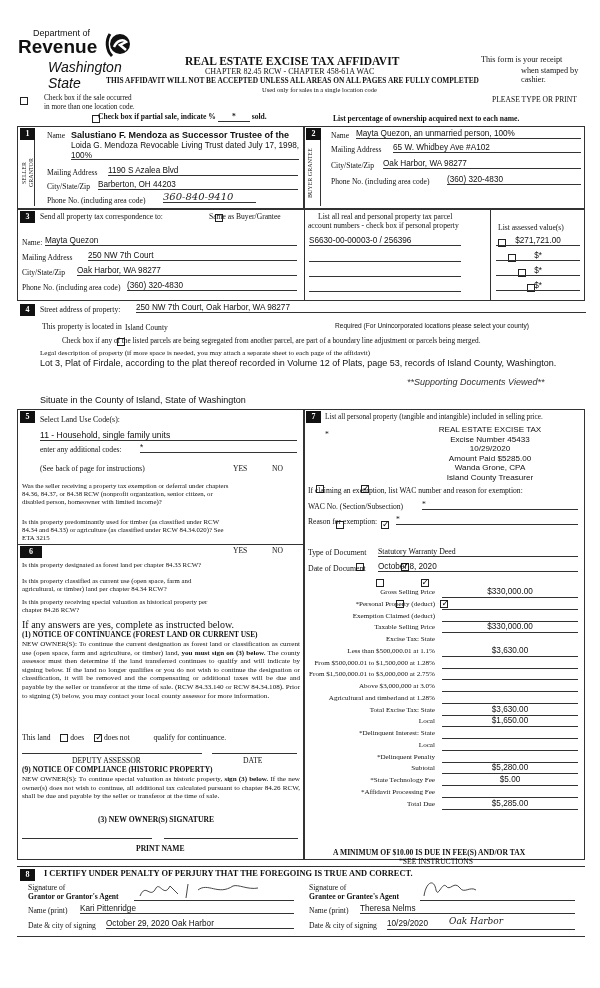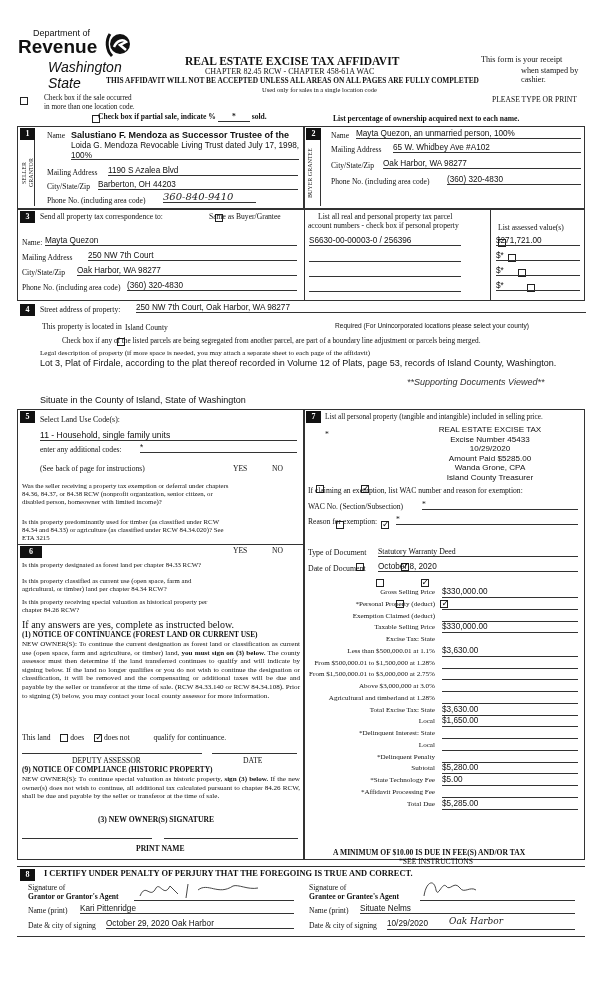--- a/index.html
+++ b/index.html
@@ -9,21 +9,21 @@
   .sans { font-family: "Liberation Sans", sans-serif; }
   .bold { font-weight: bold; }
   .cb { display: inline-block; width: 8px; height: 8px; border: 1px solid #222; vertical-align: middle; position: relative; background: #fff; }
   .cb.checked::after { content: "✓"; position: absolute; left: 0px; top: -3px; font-size: 9px; font-weight: bold; font-family: "DejaVu Sans", sans-serif; }
   .numbox { position: absolute; background: #111; color: #fff; font-weight: bold; font-size: 8px; text-align: center; line-height: 12px; width: 15px; height: 12px; }
   .uline { border-bottom: 1px solid #333; }
   .val { font-family: "Liberation Sans", sans-serif; font-size: 8.2px; color: #111; }
   .box { position: absolute; border: 1px solid #333; }
   .vlabel { position: absolute; writing-mode: vertical-rl; transform: rotate(180deg); font-size: 6px; text-align: center; line-height: 7px; }
   .hand { font-family: "DejaVu Serif", serif; font-style: italic; font-size: 10px; color: #222; }
-  .right { text-align: left; }
+  .right { text-align: center; }
 </style>
 </head>
 <body>
 
 
 
 
 <div class="abs" style="left:18px;top:28px;width:110px;height:44px;">
   <div class="abs sans" style="left:15px;top:0;font-size:9px;">Department of</div>
   <div class="abs sans bold" style="left:0;top:8px;font-size:19px;">Revenue</div>
@@ -287,21 +287,21 @@
 <div class="abs val uline" style="left:106px;top:919px;width:188px;">October 29, 2020 Oak Harbor</div>
 
 <div class="abs" style="left:309px;top:883px;">Signature of</div>
 <div class="abs bold" style="left:309px;top:892px;">Grantee or Grantee's Agent</div>
 <div class="abs uline" style="left:420px;top:884px;width:155px;height:17px;">
   <svg width="80" height="24" viewBox="0 0 80 24" style="position:absolute;left:0px;top:-8px;">
     <path d="M4 20 C6 6 14 2 16 14 C18 22 22 6 26 10 C30 16 34 4 40 12 C44 18 50 10 56 14" stroke="#333" stroke-width="0.9" fill="none"></path>
   </svg>
 </div>
 <div class="abs" style="left:309px;top:906px;">Name (print)</div>
-<div class="abs val uline" style="left:360px;top:904px;width:215px;">Situate Nelms</div>
+<div class="abs val uline" style="left:360px;top:904px;width:215px;">Theresa Nelms</div>
 <div class="abs" style="left:309px;top:921px;">Date &amp; city of signing</div>
 <div class="abs uline" style="left:387px;top:919px;width:188px;height:11px;">
   <span class="val" style="position:absolute;left:0;top:0;">10/29/2020</span>
   <span class="hand" style="position:absolute;left:62px;top:-3px;font-size:9px;">Oak Harbor</span>
 </div>
 
 
 
 
 </body></html>

